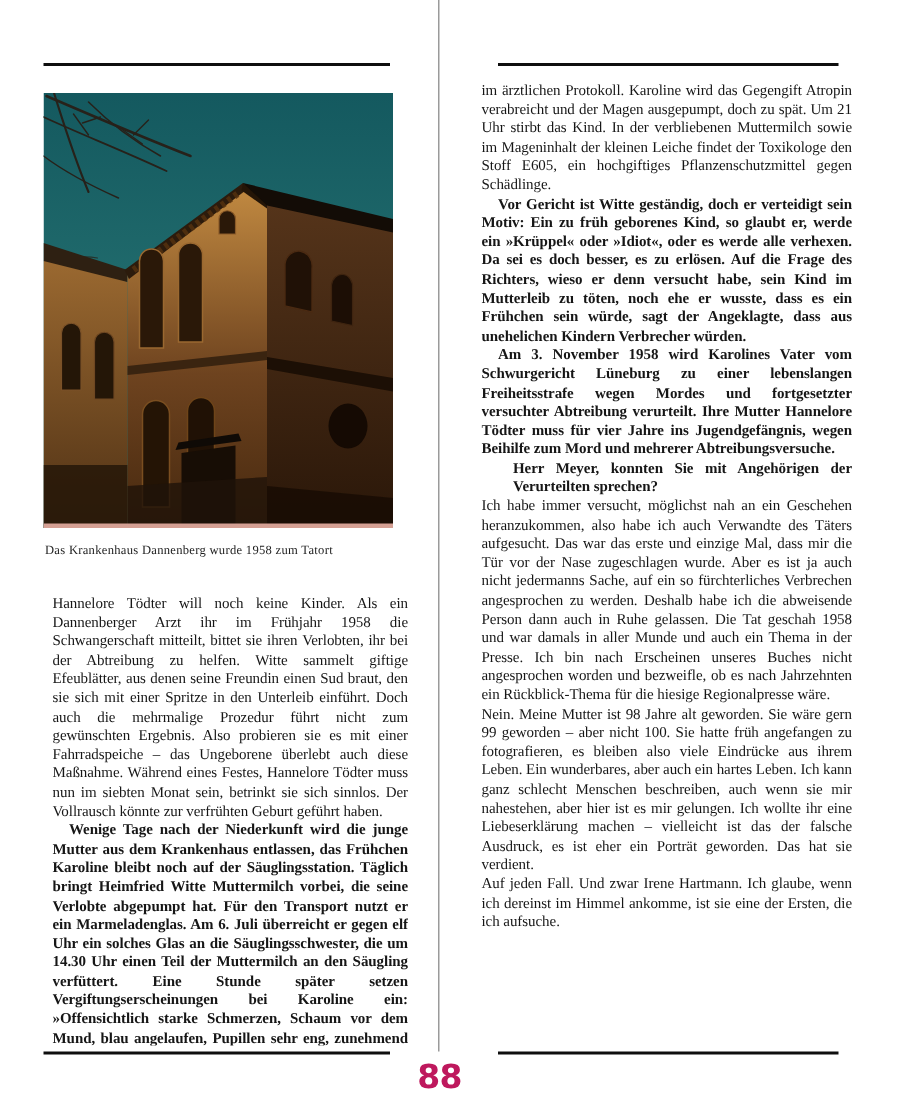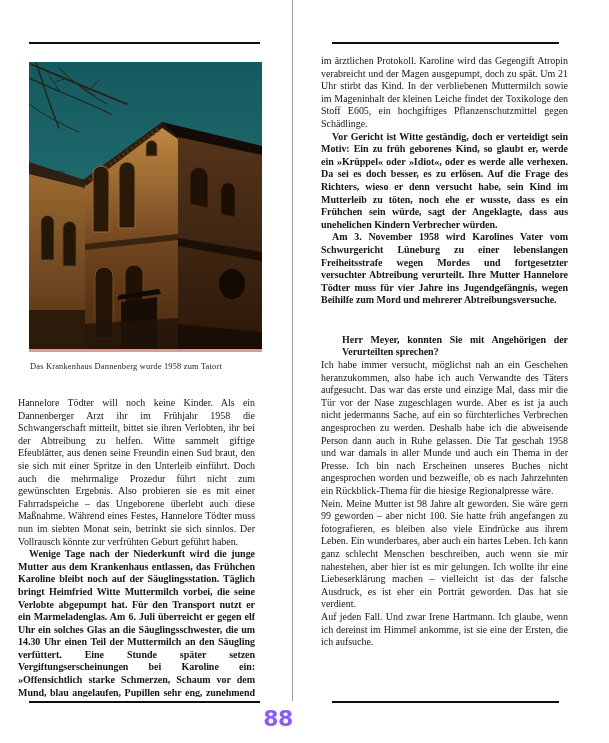--- a/index.html
+++ b/index.html
@@ -13,30 +13,30 @@
   .divider{position:absolute;left:292px;top:0;width:1px;height:701px;background:#9a9a9a;}
 
   .photo-block{position:absolute;left:29px;top:62px;width:233px;margin:0;}
   .photo-block svg{display:block;width:233px;height:290px;}
   .photo-caption{margin:10px 0 0 1px;font-size:8.4px;line-height:10px;letter-spacing:.2px;
                  color:#1c1c1c;font-family:"Liberation Serif", serif;}
 
   .col-text{position:absolute;overflow:hidden;text-align:justify;
             font-size:10px;line-height:12.6px;letter-spacing:-0.04px;
             hyphens:auto;-webkit-hyphens:auto;}
-  .left-text{left:18px;top:397px;width:237px;height:300px;}
+  .left-text{left:35px;top:397px;width:237px;height:300px;}
   .right-text{left:321px;top:55px;width:247px;height:644px;}
   .para{margin:0;}
   .indent{text-indent:11px;font-weight:bold;}
   .question{margin:0 0 0 21px;font-weight:700;}
-  .question.first{margin-top:27px;}
+  .question.first{}
 
-  .page-number{position:absolute;left:278px;top:706px;transform:translateX(-50%);
+  .page-number{position:absolute;left:293px;top:706px;transform:translateX(-50%);
                font-family:"DejaVu Sans", sans-serif;font-weight:700;font-size:22px;
-               letter-spacing:-0.5px;color:#8b5cf6;text-align:center;}
+               letter-spacing:-0.5px;color:#be185d;text-align:center;}
 </style>
 </head>
 <body>
 
 <div class="page">
 
   <div class="rule rule-top-left"></div>
   <div class="rule rule-top-right"></div>
   <div class="divider"></div>
 

